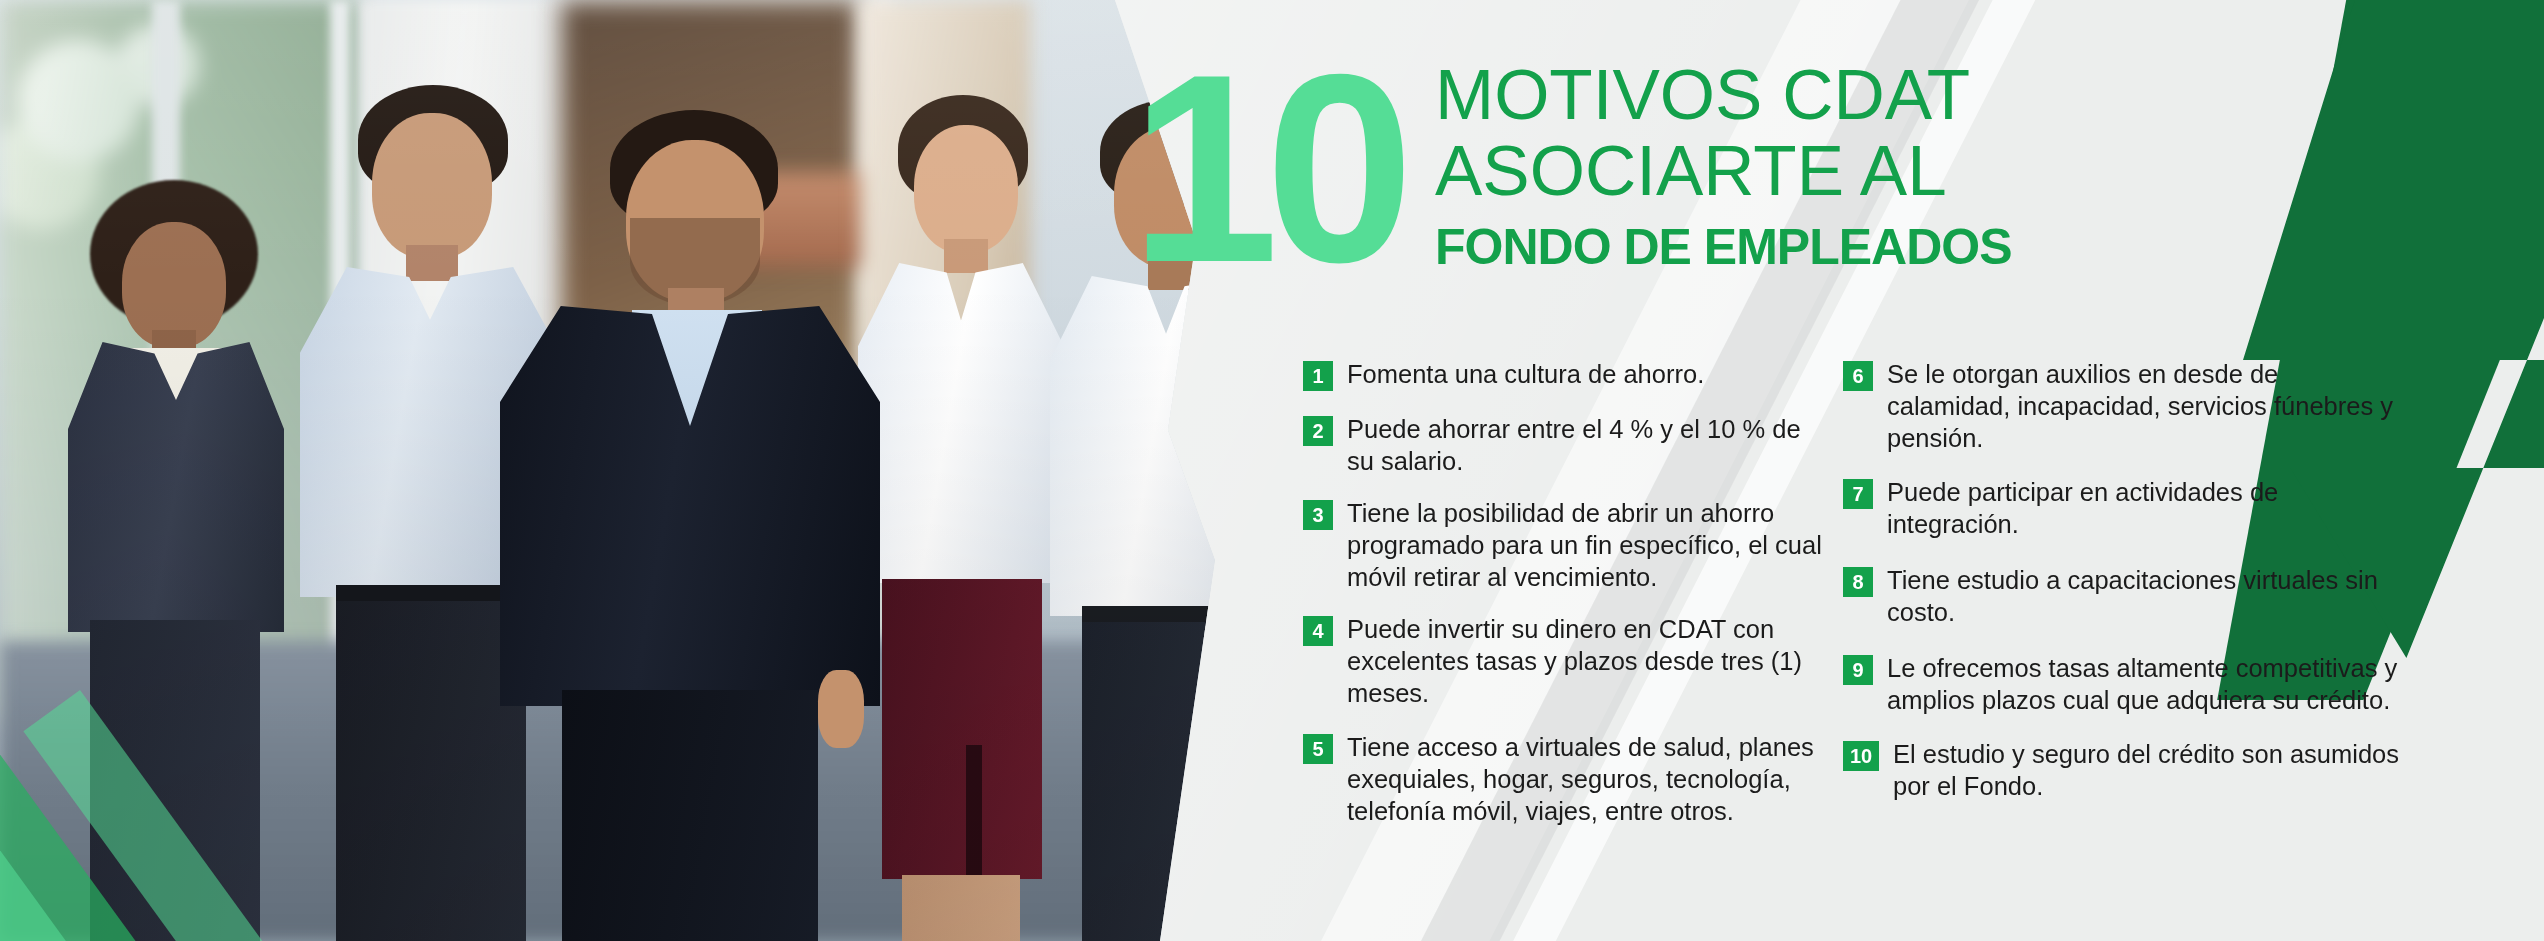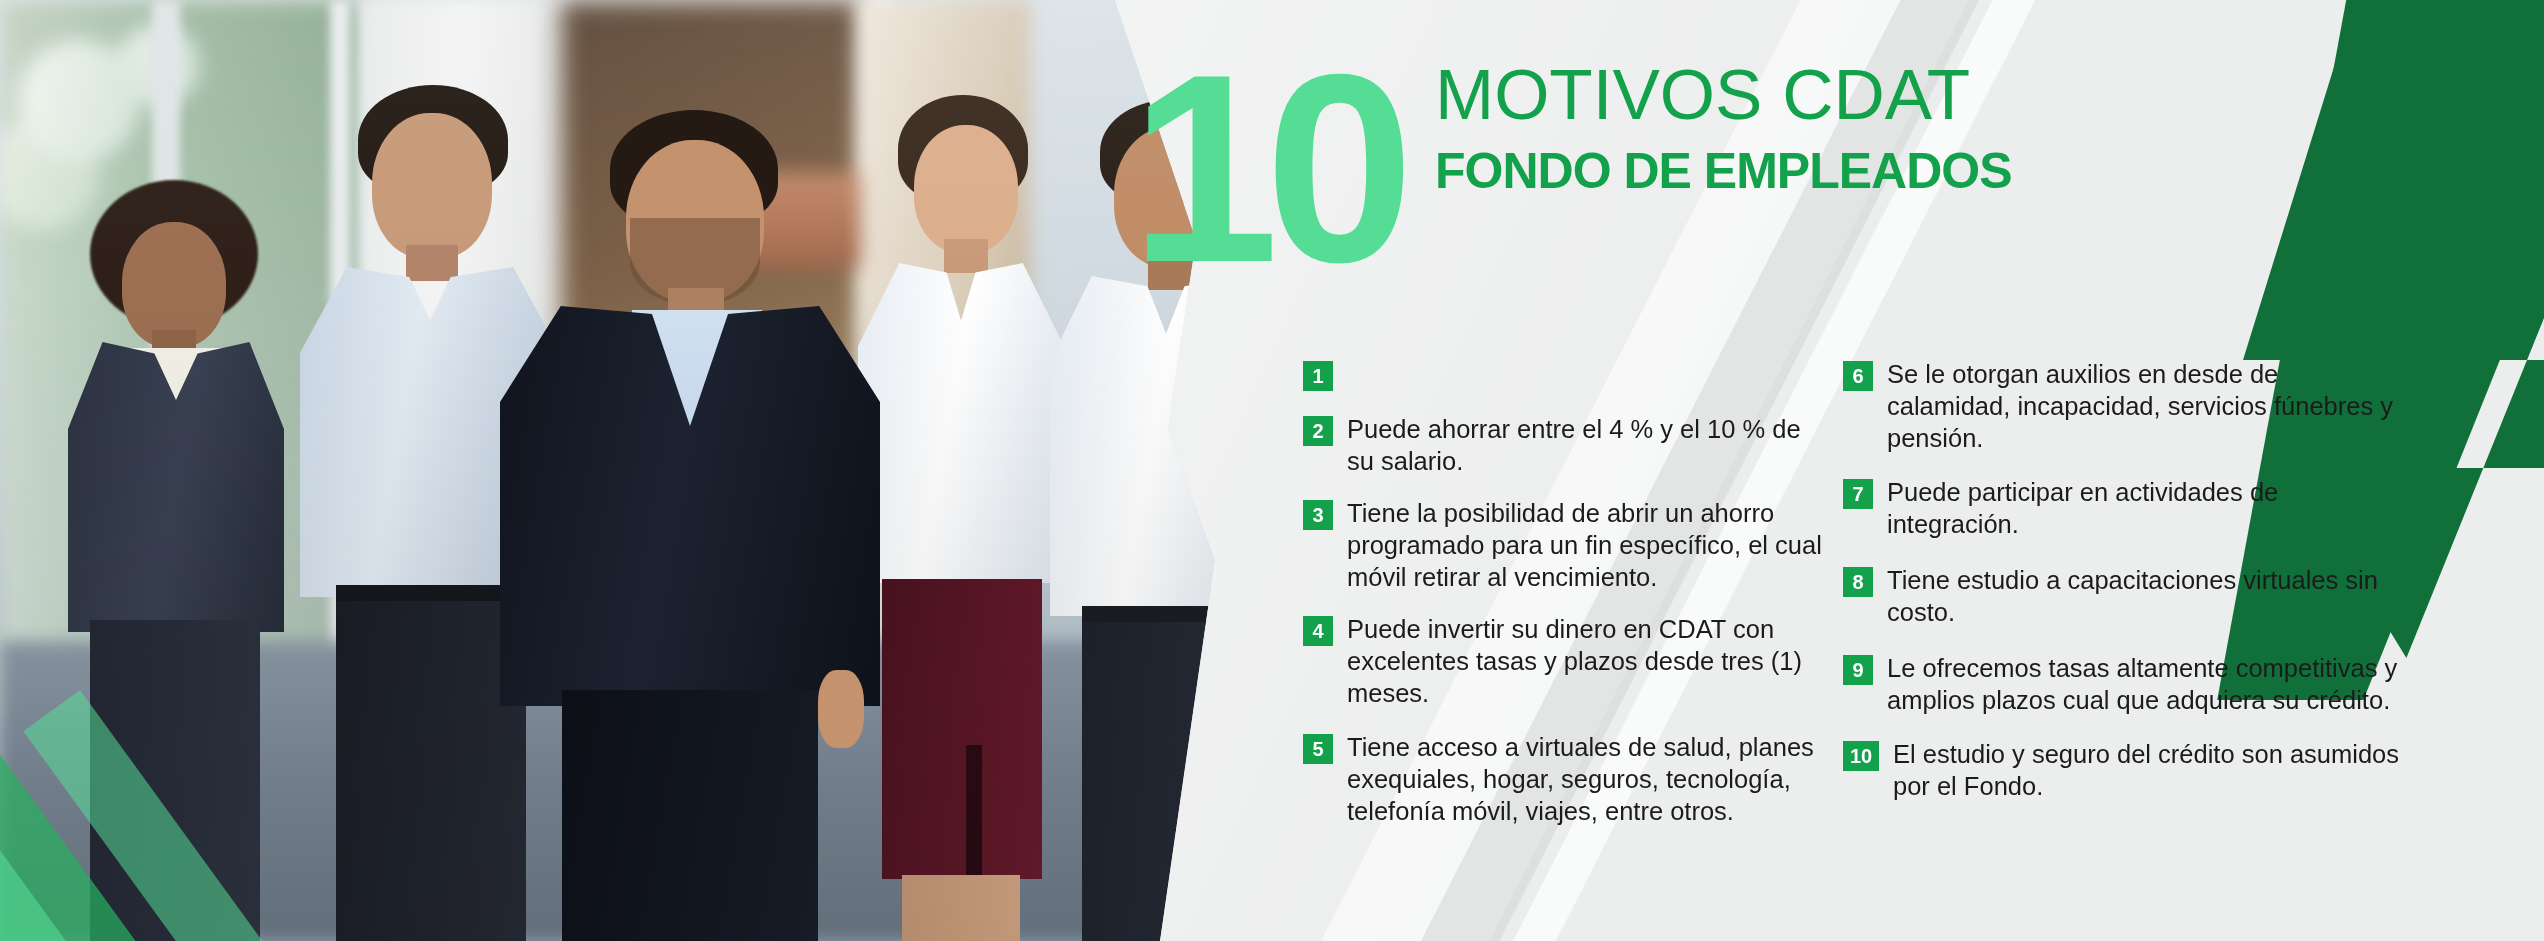--- a/index.html
+++ b/index.html
@@ -383,27 +383,29 @@
     <div class="panel-sheen-b"></div>
     <div class="panel-sheen-c"></div>
     <div class="chevron-dark-2"></div>
     <div class="chevron-dark"></div>
   </div>
 
   <div class="headline-block">
     <div class="big-ten">10</div>
     <div class="headline-lines">
       <div class="hl-1">MOTIVOS CDAT</div>
+      <div class="hl-2">ASOCIARTE AL</div>
       <div class="hl-3">FONDO DE EMPLEADOS</div>
     </div>
   </div>
 
   <div class="list-col left">
     <div class="benefit">
       <div class="badge">1</div>
+      <div class="btext">Fomenta una cultura de ahorro.</div>
     </div>
     <div class="benefit">
       <div class="badge">2</div>
       <div class="btext">Puede ahorrar entre el 4 % y el 10 % de su salario.</div>
     </div>
     <div class="benefit">
       <div class="badge">3</div>
       <div class="btext">Tiene la posibilidad de abrir un ahorro programado para un fin específico, el cual móvil retirar al vencimiento.</div>
     </div>
     <div class="benefit">

